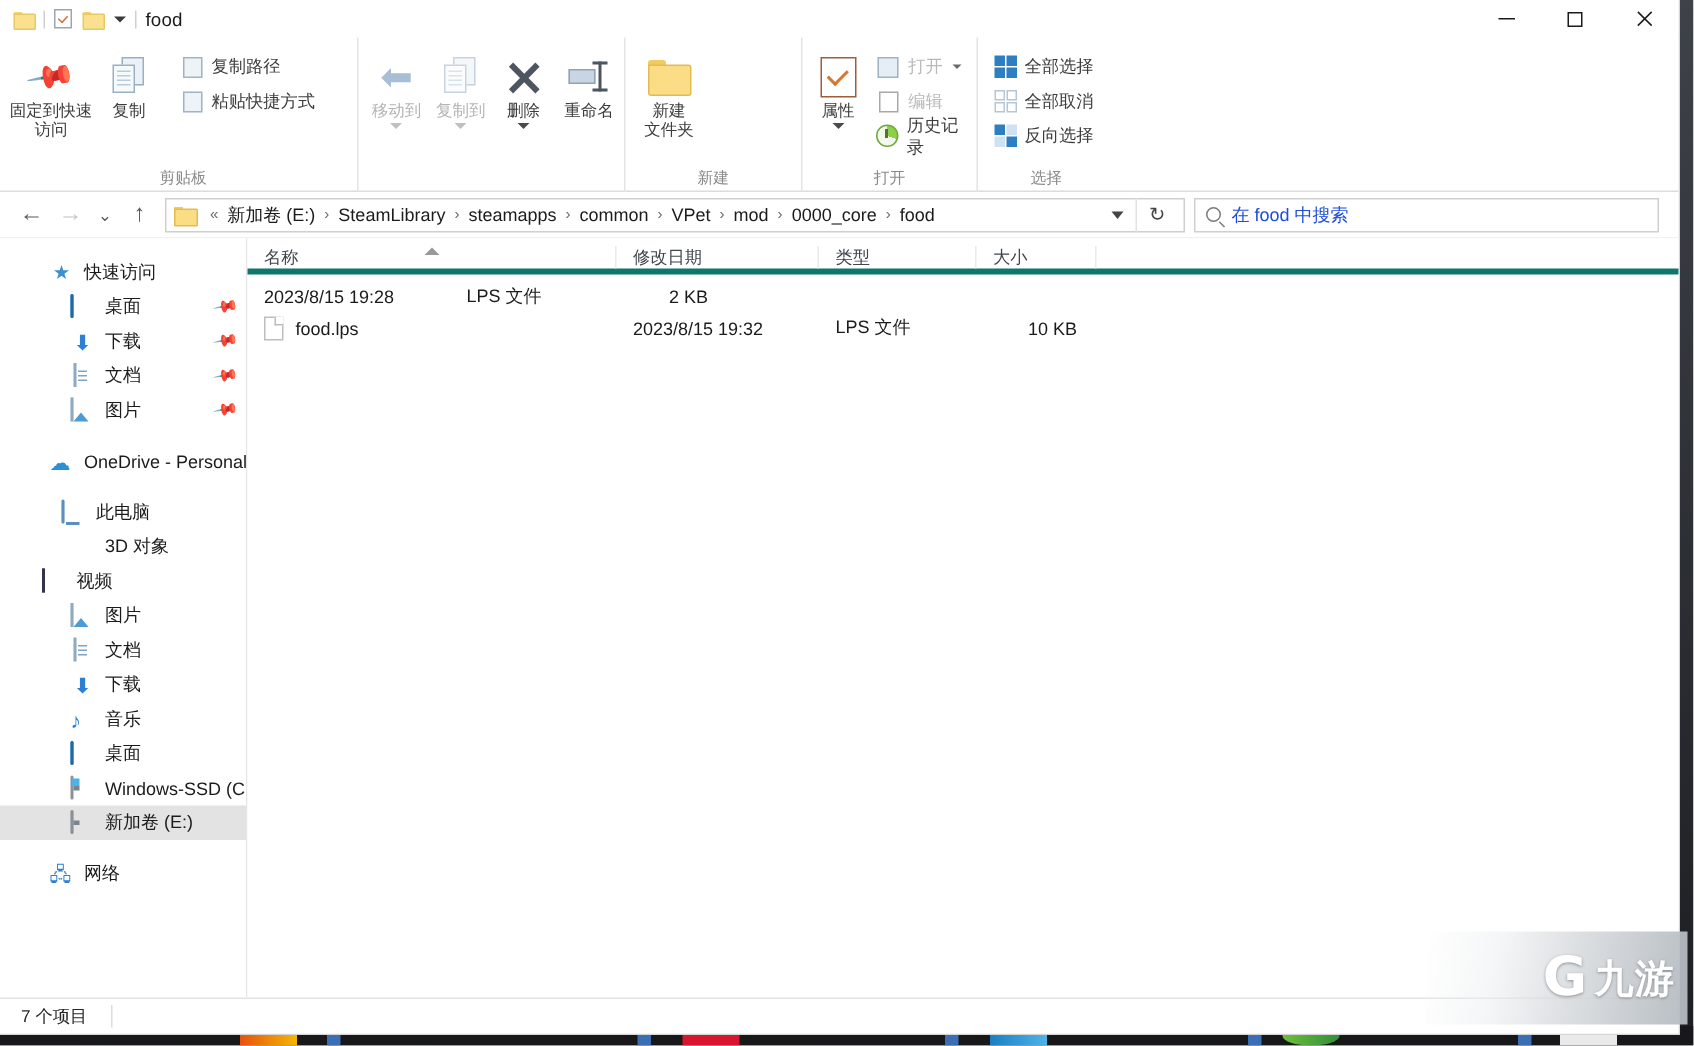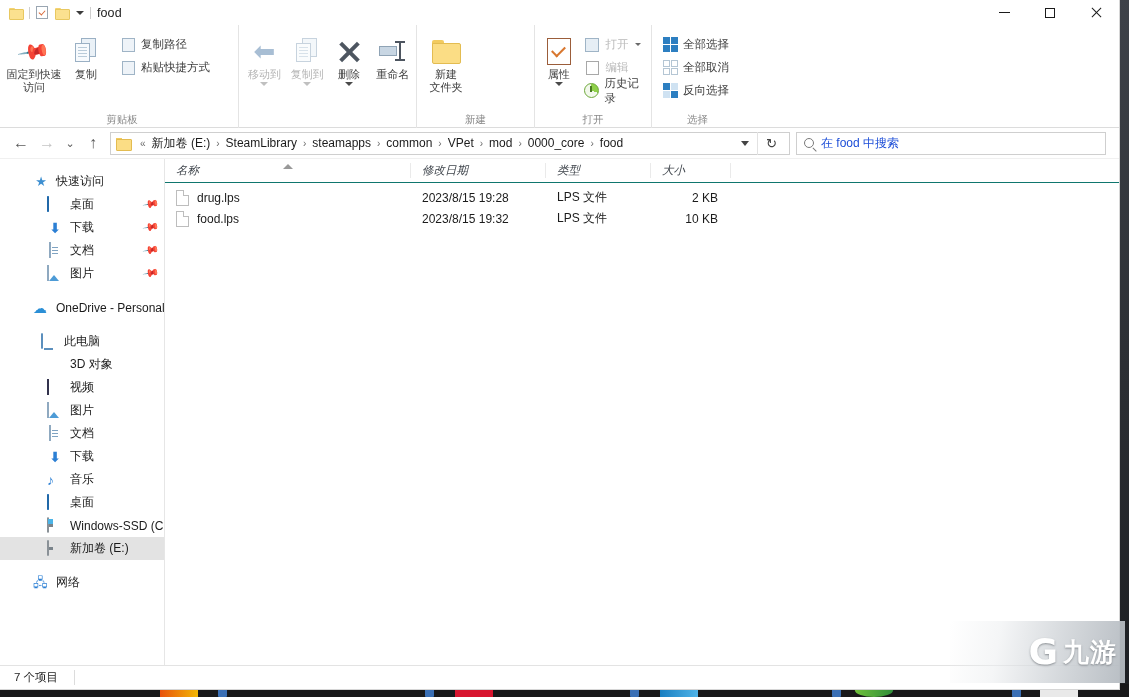--- a/index.html
+++ b/index.html
@@ -362,22 +362,22 @@
   .ico-hdd.win { background: linear-gradient(#cfd6dc,#9aa2a9); }
   .ico-hdd.win::before{
     content:"";position:absolute;left:1px;top:1px;width:5px;height:5px;
     background:#4cb4e7;
   }
   .ico-net { color:#2b7fd4; font-size:13px; line-height:16px; }
 
   
   .content { flex: 1; display: flex; flex-direction: column; min-width: 0; background:#ffffff; }
   .colheader {
-    height: 24px; display: flex; align-items: center; border-bottom: 1px solid #0f766e;
-    flex: none; position: relative; font-style: italic;
+    height: 24px; display: flex; align-items: flex-end; border-bottom: 4px solid #0f766e;
+    flex: none; position: relative;
   }
   .col {
     font-size: 11.5px; color: #40464d; display: flex; align-items: center;
     border-right: 1px solid #eaeaea; padding-left: 11px; position: relative;
   }
   .sort-caret {
     position: absolute; left: 118px; top: 1px;
     width: 0; height: 0; border-left: 5px solid transparent; border-right: 5px solid transparent;
     border-bottom: 5px solid #999;
   }
@@ -705,21 +705,21 @@
         <div class="nav-gap"></div>
 
         <div class="nav-item" style="padding-left:41px">
           <span class="ni-ico"><span class="ico-pc"></span></span>
           <span class="nlabel">此电脑</span>
         </div>
         <div class="nav-item" style="padding-left:47px">
           <span class="ni-ico"><span class="ico-3d"></span></span>
           <span class="nlabel">3D 对象</span>
         </div>
-        <div class="nav-item" style="padding-left:47px">
+        <div class="nav-item" style="padding-left:28px">
           <span class="ni-ico"><span class="ico-video"></span></span>
           <span class="nlabel">视频</span>
         </div>
         <div class="nav-item" style="padding-left:47px">
           <span class="ni-ico"><span class="ico-pics"></span></span>
           <span class="nlabel">图片</span>
         </div>
         <div class="nav-item" style="padding-left:47px">
           <span class="ni-ico"><span class="ico-doc"></span></span>
           <span class="nlabel">文档</span>
@@ -766,24 +766,20 @@
           <div class="col" style="width:105px">
             <span>类型</span>
           </div>
           <div class="col" style="width:80px;padding-left:11px;justify-content:flex-start">
             <span>大小</span>
           </div>
         </div>
 
         <div class="filelist">
           <div class="frow">
-            <div class="fcell" style="width:246px">
-              <span class="file-ico"></span>
-              <span>drug.lps</span>
-            </div>
             <div class="fcell" style="width:135px;padding-left:11px">2023/8/15 19:28</div>
             <div class="fcell" style="width:105px;padding-left:11px">LPS 文件</div>
             <div class="fcell size" style="width:80px">2 KB</div>
           </div>
           <div class="frow">
             <div class="fcell" style="width:246px">
               <span class="file-ico"></span>
               <span>food.lps</span>
             </div>
             <div class="fcell" style="width:135px;padding-left:11px">2023/8/15 19:32</div>

